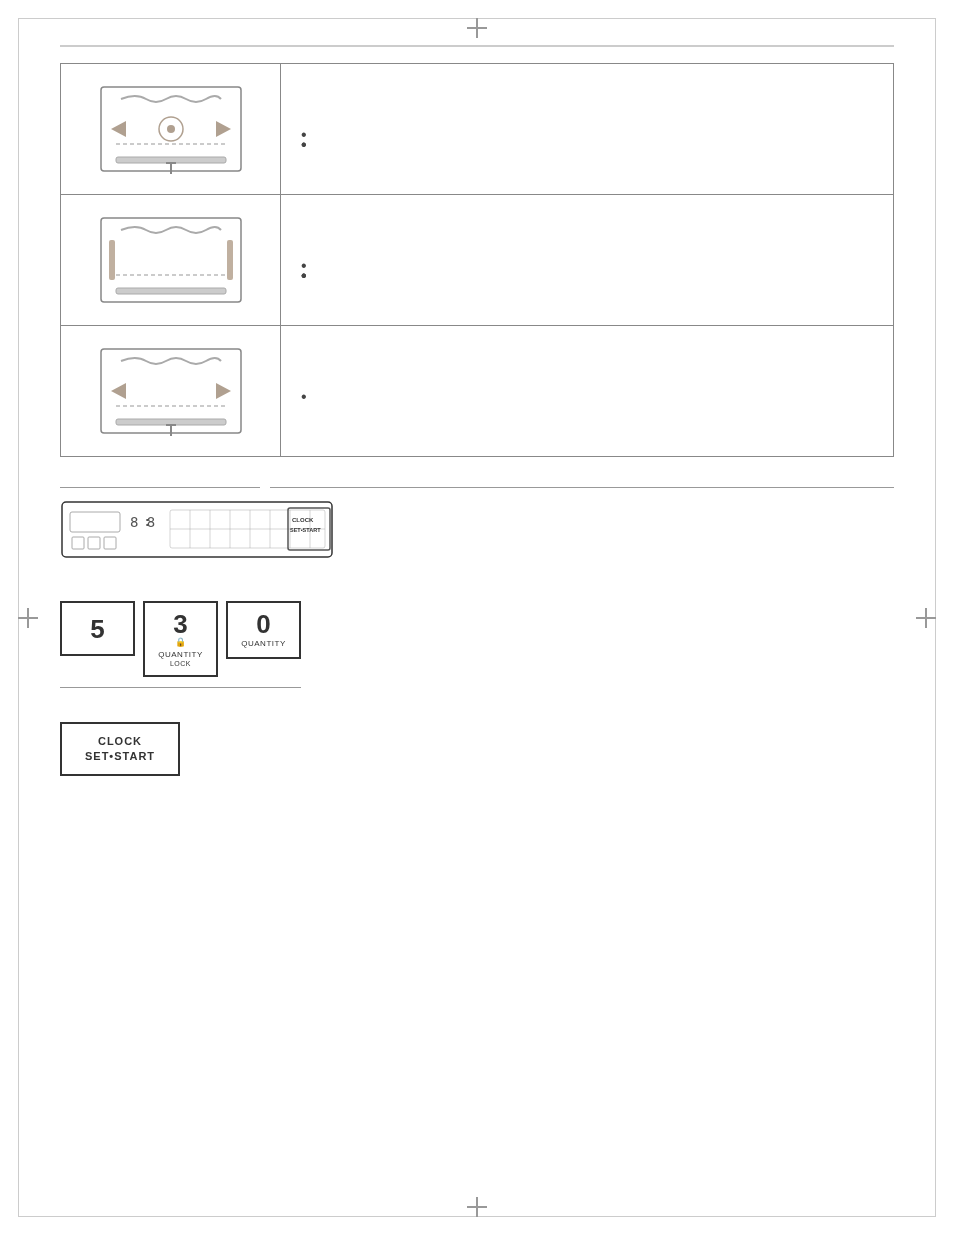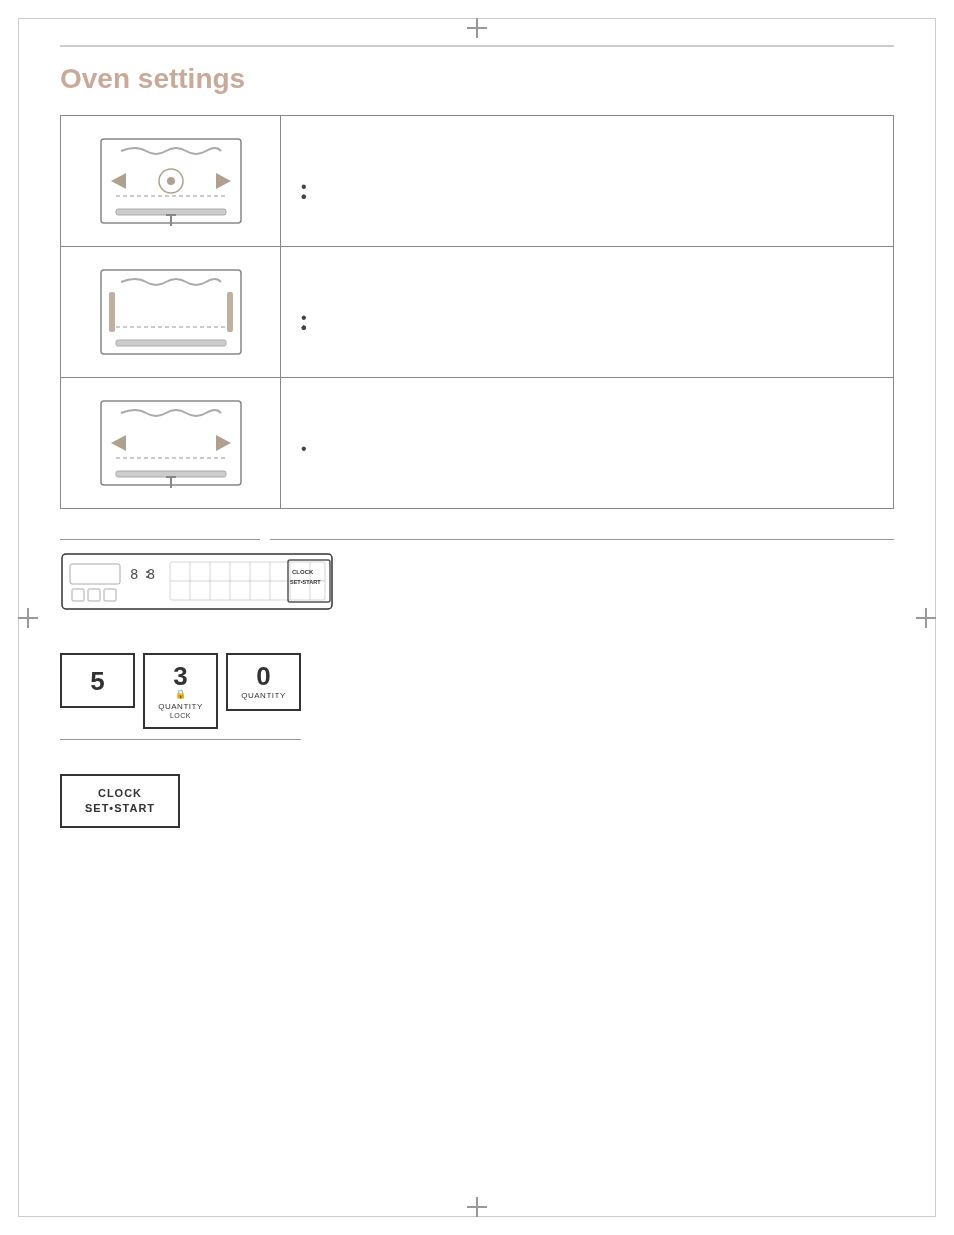--- a/index.html
+++ b/index.html
@@ -305,21 +305,20 @@
 <div class="center-cross-top"></div>
 <div class="center-cross-bottom"></div>
 <div class="side-cross-left"></div>
 <div class="side-cross-right"></div>
 
 <div class="content">
 
 
   <div class="divider"></div>
 
-  <div class="section-title">Oven settings</div>
 
   <div class="oven-table">
 
     <div class="oven-row">
       <div class="oven-cell-img">
         <svg class="oven-diagram" viewBox="0 0 160 100">
 
           <rect x="10" y="8" width="140" height="84" rx="3" fill="none" stroke="#888" stroke-width="1.5"></rect>
 
           <path d="M30 20 Q45 14 55 20 Q65 26 75 20 Q85 14 95 20 Q105 26 115 20 Q125 14 130 20" fill="none" stroke="#aaa" stroke-width="2"></path>

